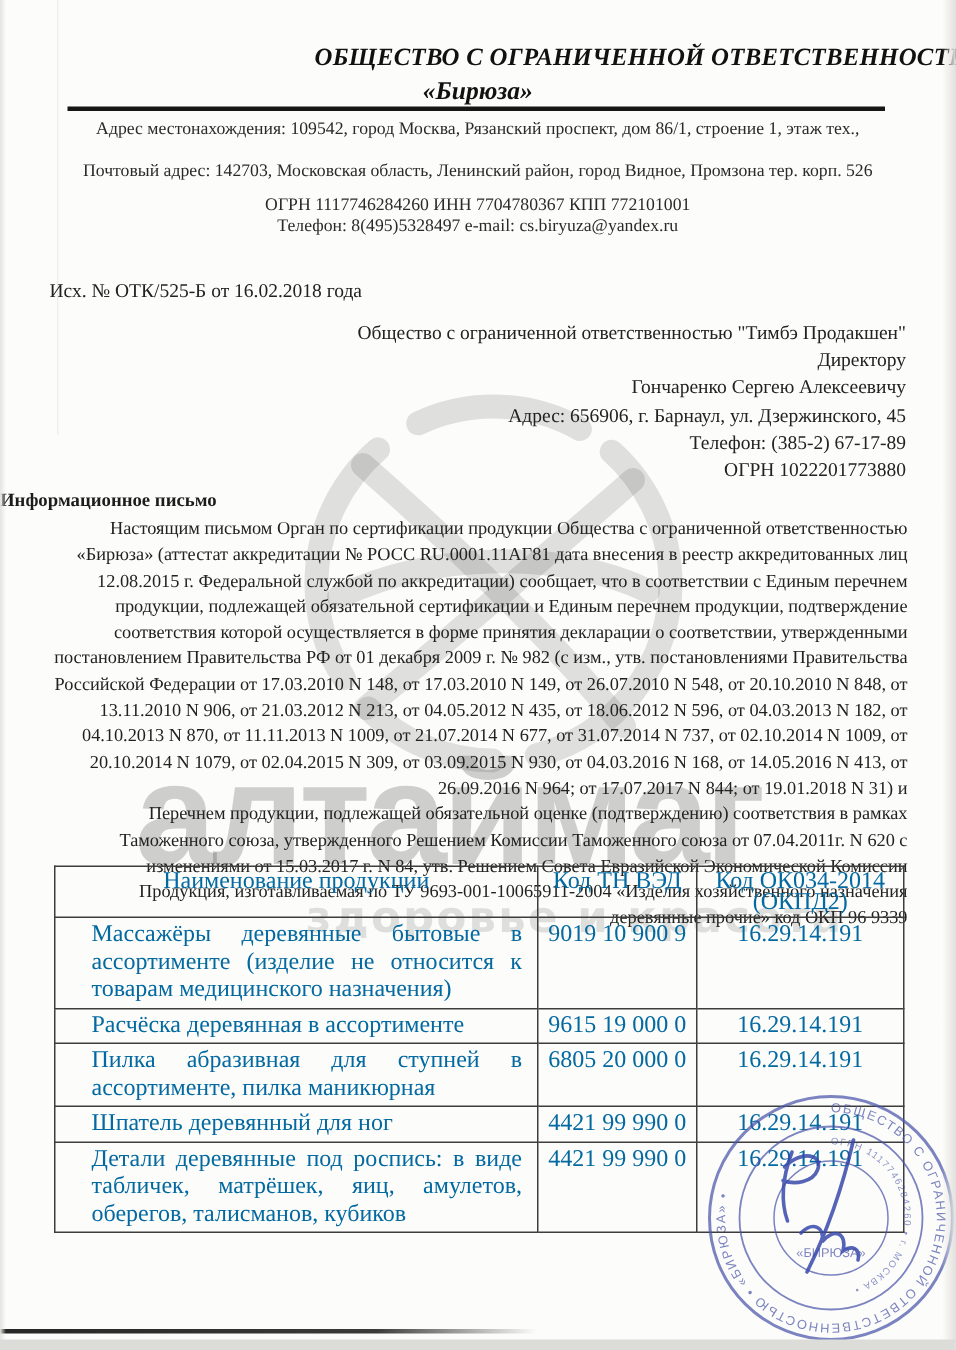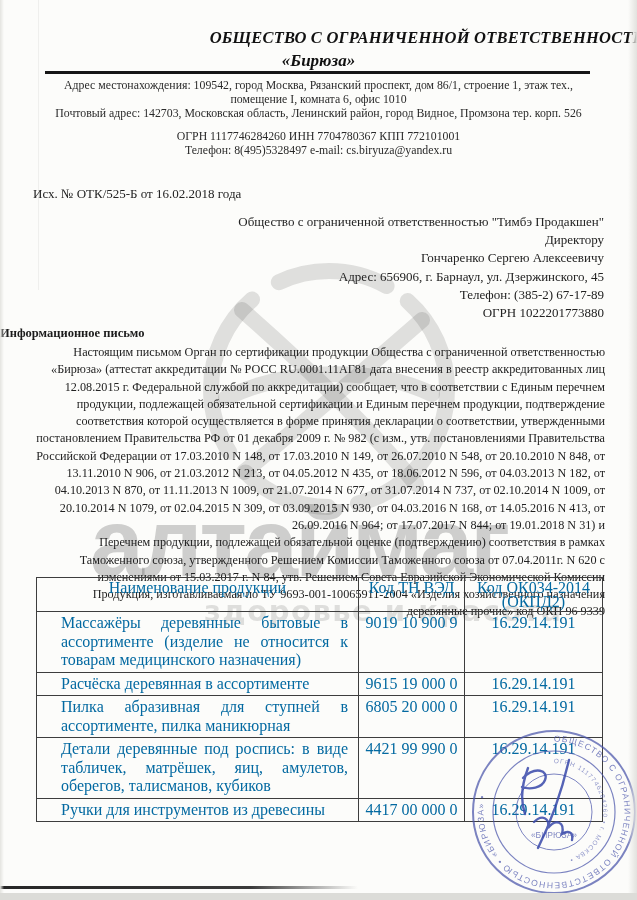--- a/index.html
+++ b/index.html
@@ -91,21 +91,20 @@
   <div class="wm wm-brand">алтаймаг</div>
   <div class="wm wm-tagline">здоровье и красота</div>
 
   <div class="content">
 
     <div class="org-caps">ОБЩЕСТВО С ОГРАНИЧЕННОЙ ОТВЕТСТВЕННОСТЬЮ</div>
     <div class="org-quoted">«Бирюза»</div>
     <div class="rule"></div>
 
     <div class="addr addr-1">Адрес местонахождения: 109542, город Москва, Рязанский проспект, дом 86/1, строение 1, этаж тех.,</div>
-    <div class="addr addr-2">помещение I, комната 6, офис 1010</div>
     <div class="addr addr-3">Почтовый адрес: 142703, Московская область, Ленинский район, город Видное, Промзона тер. корп. 526</div>
     <div class="addr addr-4">ОГРН 1117746284260 ИНН 7704780367 КПП 772101001</div>
     <div class="addr addr-5">Телефон: 8(495)5328497 e-mail: cs.biryuza@yandex.ru</div>
 
     <div class="outgoing">Исх. № ОТК/525-Б от 16.02.2018 года</div>
 
     <div class="recipient">
       <div>Общество с ограниченной ответственностью "Тимбэ Продакшен"</div>
       <div>Директору</div>
       <div>Гончаренко Сергею Алексеевичу</div>
@@ -143,27 +142,27 @@
         <td class="cell-name">Расчёска деревянная в ассортименте</td>
         <td class="cell-code">9615 19 000 0</td>
         <td class="cell-code">16.29.14.191</td>
       </tr>
       <tr>
         <td class="cell-name">Пилка абразивная для ступней в ассортименте, пилка маникюрная</td>
         <td class="cell-code">6805 20 000 0</td>
         <td class="cell-code">16.29.14.191</td>
       </tr>
       <tr>
-        <td class="cell-name">Детали деревянные под роспись: в виде табличек, матрёшек, яиц, амулетов, оберегов, талисманов, кубиков</td>
+        <td class="cell-name">Шпатель деревянный для ног</td>
         <td class="cell-code">4421 99 990 0</td>
         <td class="cell-code">16.29.14.191</td>
       </tr>
       <tr>
-        <td class="cell-name">Ручки для инструментов из древесины</td>
-        <td class="cell-code">4417 00 000 0</td>
+        <td class="cell-name">Детали деревянные под роспись: в виде табличек, матрёшек, яиц, амулетов, оберегов, талисманов, кубиков</td>
+        <td class="cell-code">4421 99 990 0</td>
         <td class="cell-code">16.29.14.191</td>
       </tr>
     </tbody>
       </table>
   </div>
 
   <svg class="stamp" width="172" height="172" viewBox="0 0 172 172" font-family="Liberation Sans, sans-serif">
     <g stroke="#4a55ab" fill="none" opacity="0.72">
       <circle cx="86" cy="86" r="81" stroke-width="2"></circle>
       <circle cx="86" cy="86" r="61" stroke-width="1.2"></circle>

